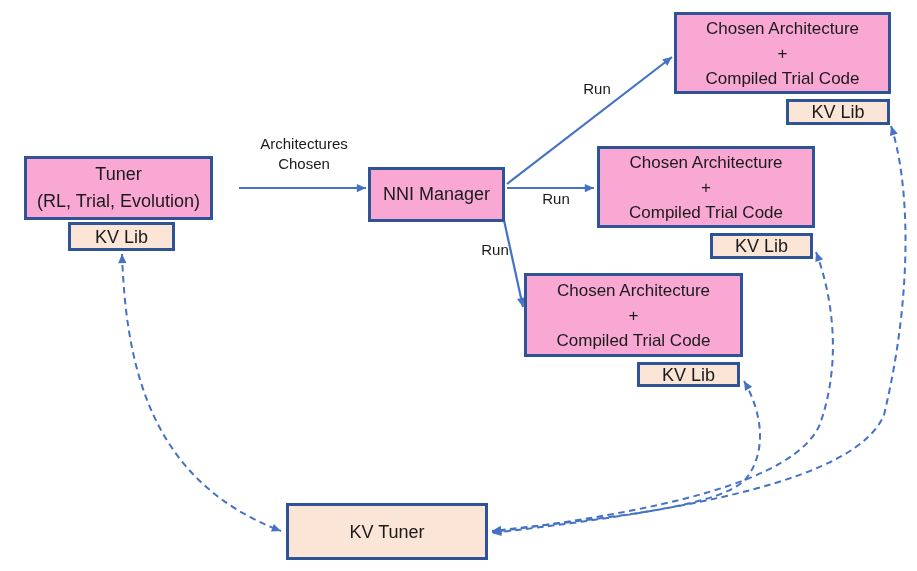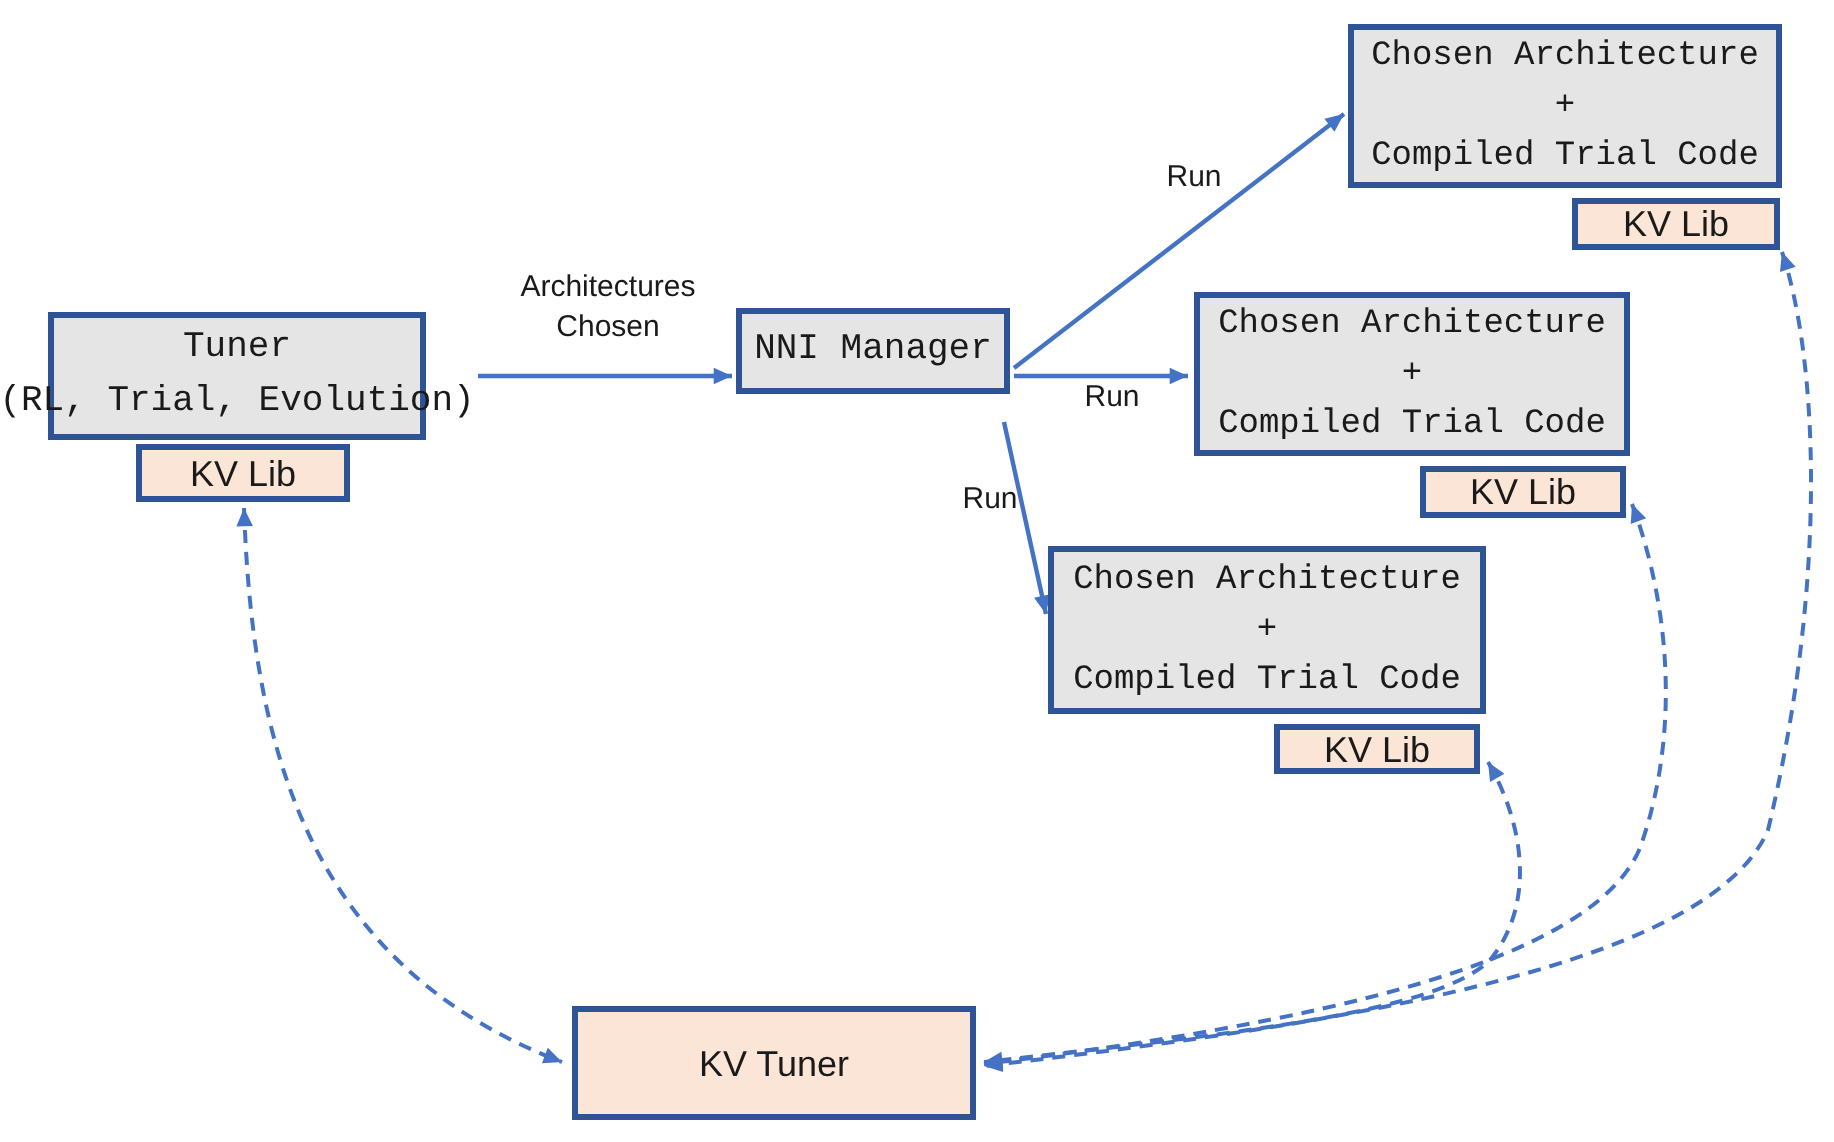--- a/index.html
+++ b/index.html
@@ -14,21 +14,21 @@
   .arrow-layer{position:absolute;left:0;top:0;width:917px;height:571px;}
   .node{
     position:absolute;
     box-sizing:border-box;
     display:flex;flex-direction:column;
     align-items:center;justify-content:center;
     text-align:center;
     border:3px solid #2f5496;
     white-space:nowrap;
   }
-  .node.blue{background:#e5e5e5;font-family:Liberation Mono, monospace;}
+  .node.blue{background:#f9a8d4;}
   .node.peach{background:#fbe5d6;}
   .big{font-size:18px;line-height:27px;}
   .trial{font-size:17px;line-height:25px;}
   .small{font-size:18px;line-height:20px;}
   .edge-label{
     position:absolute;
     font-size:15px;line-height:20px;
     text-align:center;white-space:nowrap;
   }
 </style>
@@ -63,21 +63,21 @@
   </svg>
 
   <div class="node blue big" style="left:24px;top:156px;width:189px;height:64px;">
     <div>Tuner</div>
     <div>(RL, Trial, Evolution)</div>
   </div>
   <div class="node peach small" style="left:68px;top:222px;width:107px;height:29px;">
     <div>KV Lib</div>
   </div>
 
-  <div class="node blue big" style="left:368px;top:154px;width:137px;height:43px;">
+  <div class="node blue big" style="left:368px;top:167px;width:137px;height:55px;">
     <div>NNI Manager</div>
   </div>
 
   <div class="node blue trial" style="left:674px;top:12px;width:217px;height:82px;">
     <div>Chosen Architecture</div>
     <div>+</div>
     <div>Compiled Trial Code</div>
   </div>
   <div class="node peach small" style="left:786px;top:99px;width:104px;height:26px;">
     <div>KV Lib</div>

